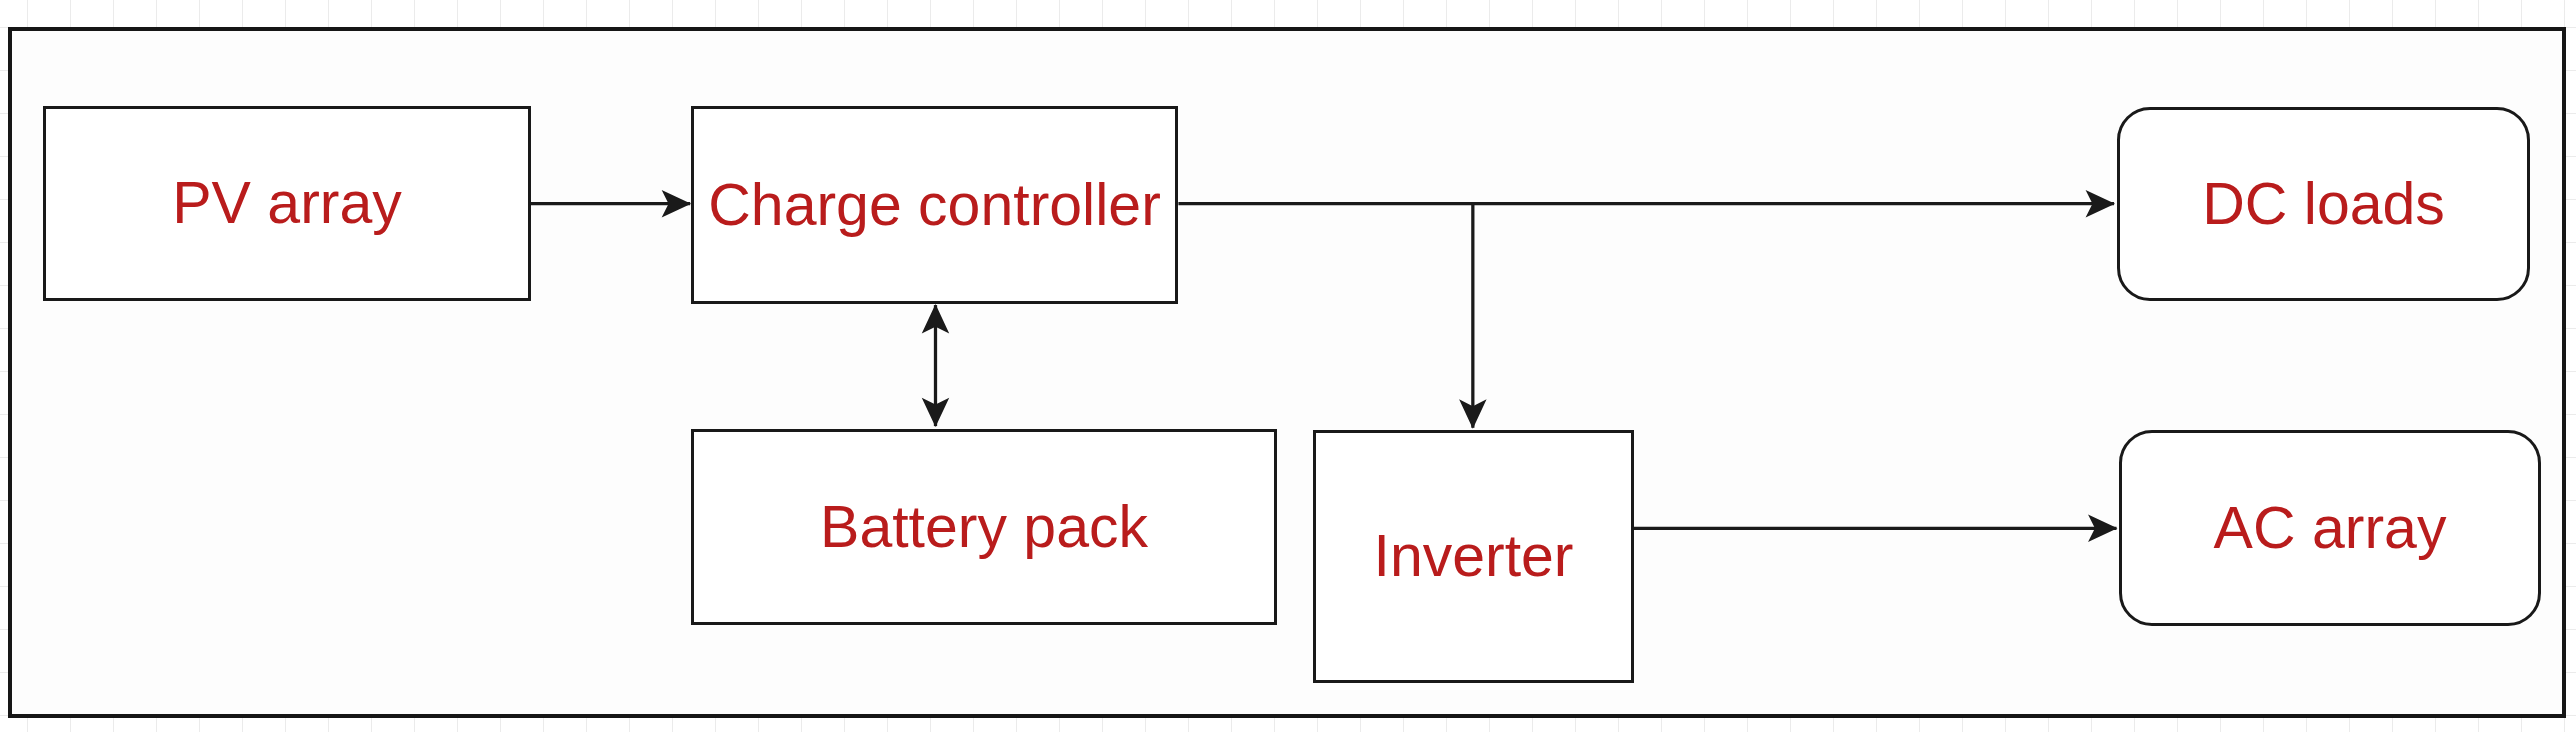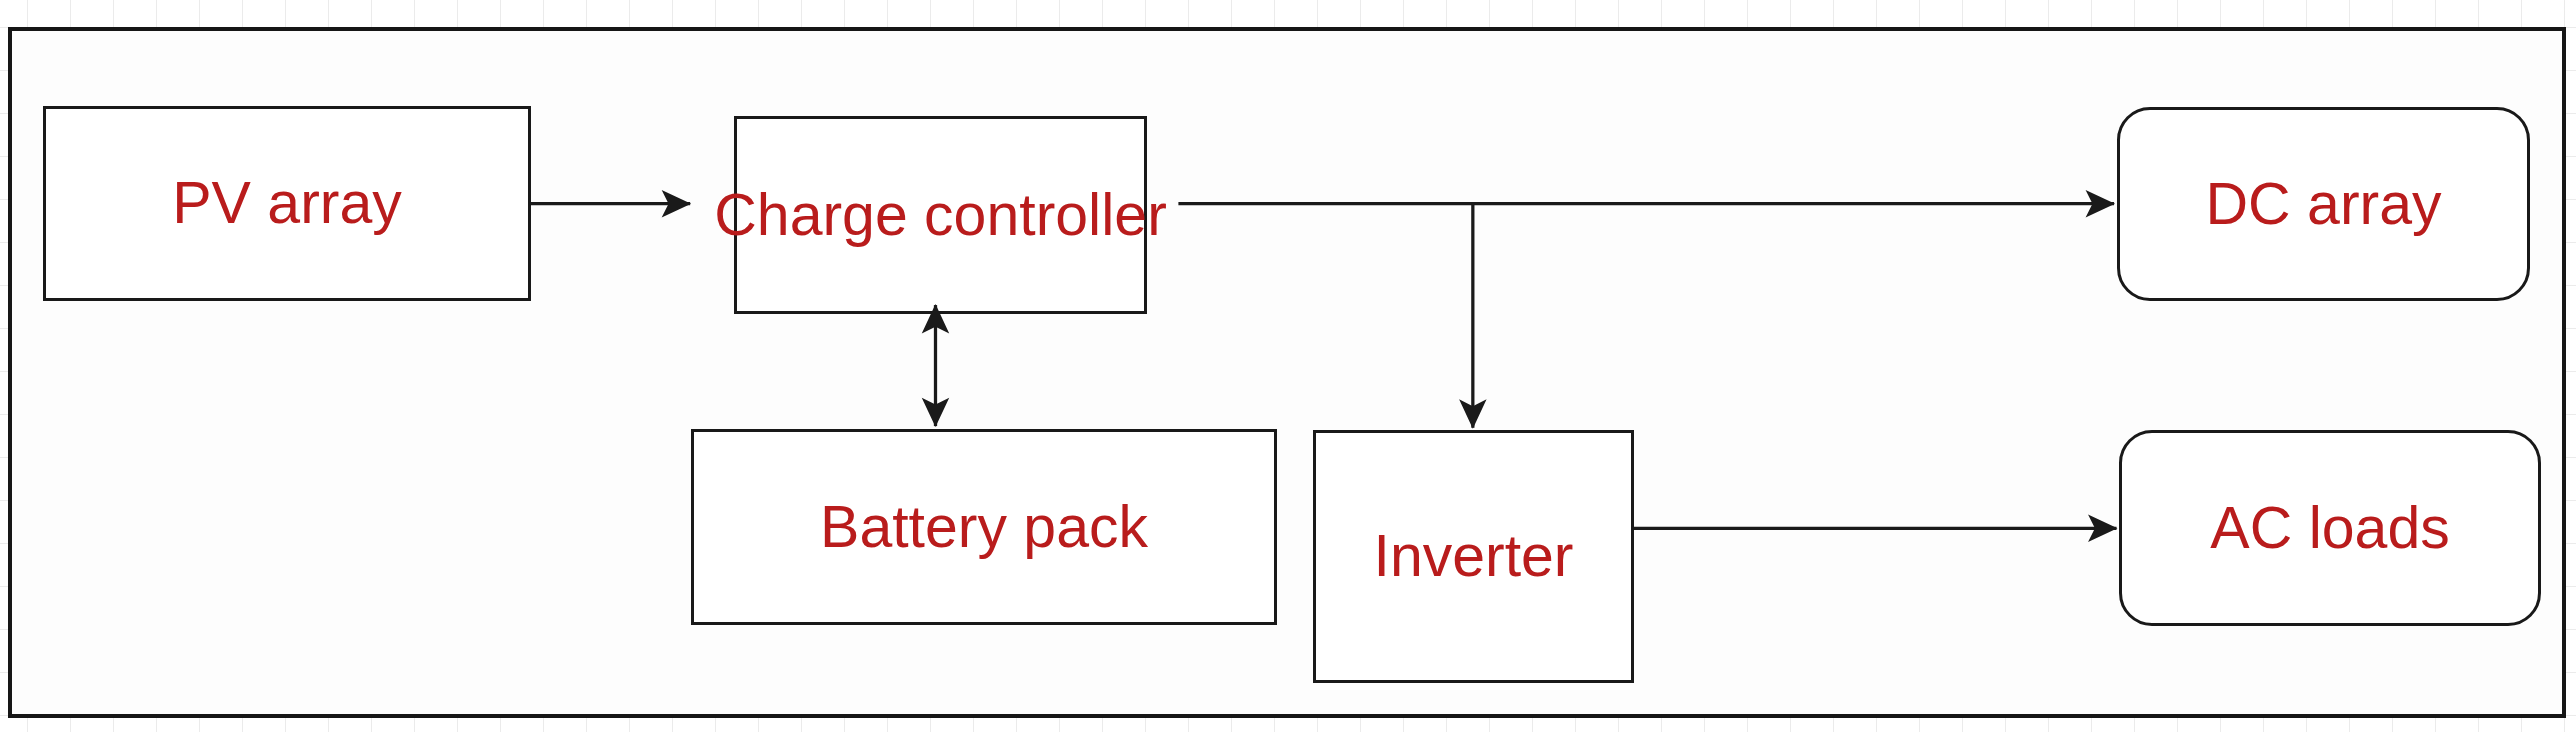--- a/index.html
+++ b/index.html
@@ -44,21 +44,21 @@
   .node .label {
     font-size: 59px;
     line-height: 1.1;
     color: #b91c1c;
     white-space: nowrap;
     text-align: center;
   }
   .node.rounded { border-radius: 33px; }
 
   .n-pv        { left: 43px;   top: 106px; width: 488px; height: 195px; }
-  .n-charge    { left: 691px;  top: 116px; width: 413px; height: 198px; margin-left: 43px; }
+  .n-charge    { left: 691px;  top: 106px; width: 487px; height: 198px; }
   .n-battery   { left: 691px;  top: 429px; width: 586px; height: 196px; }
   .n-inverter  { left: 1313px; top: 430px; width: 321px; height: 253px; }
   .n-dcloads   { left: 2117px; top: 107px; width: 413px; height: 194px; }
   .n-acloads   { left: 2119px; top: 430px; width: 422px; height: 196px; }
 
   .edges {
     position: absolute;
     left: 0;
     top: 0;
     width: 2576px;
@@ -85,25 +85,25 @@
 
   <div class="node n-battery">
     <span class="label">Battery pack</span>
   </div>
 
   <div class="node n-inverter">
     <span class="label">Inverter</span>
   </div>
 
   <div class="node rounded n-dcloads">
-    <span class="label">DC array</span>
+    <span class="label">DC loads</span>
   </div>
 
   <div class="node rounded n-acloads">
-    <span class="label">AC loads</span>
+    <span class="label">AC array</span>
   </div>
 
   <svg class="edges" width="2576" height="732" viewBox="0 0 3148 895" xmlns="http://www.w3.org/2000/svg">
     <defs>
       <marker id="arrowHead" viewBox="0 0 10 10" refX="9.2" refY="5" markerWidth="10" markerHeight="10" markerUnits="strokeWidth" orient="auto-start-reverse">
         <path d="M0.5,0.8 L9.5,5 L0.5,9.2 L2.6,5 Z" fill="#1a1a1a"></path>
       </marker>
     </defs>
 
     <line x1="648" y1="249" x2="843" y2="249" stroke="#1a1a1a" stroke-width="4" marker-end="url(#arrowHead)"></line>

